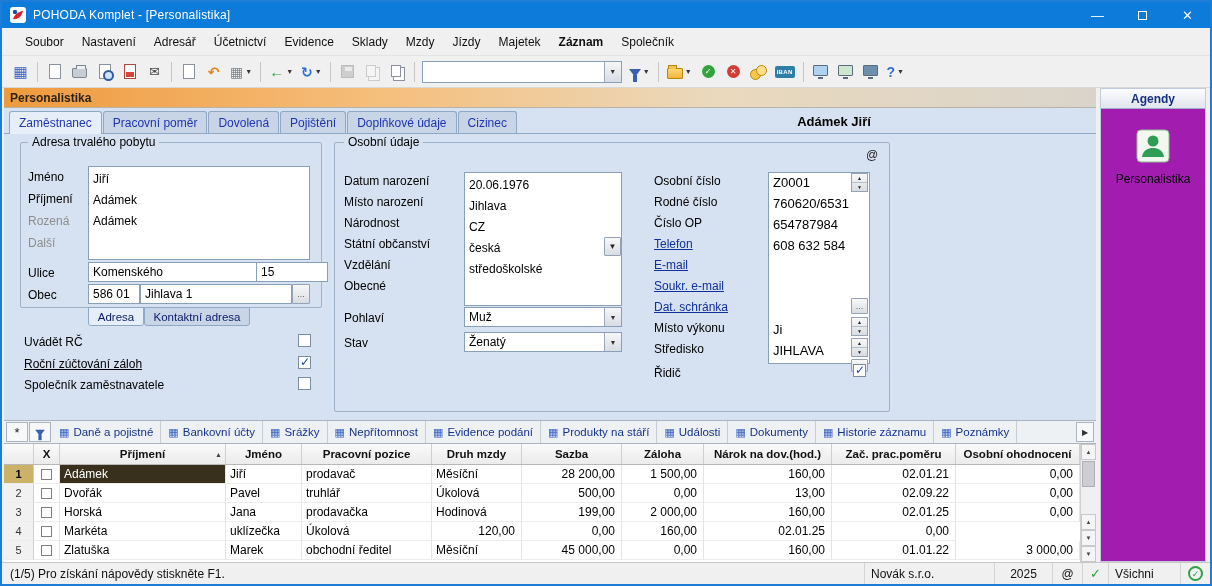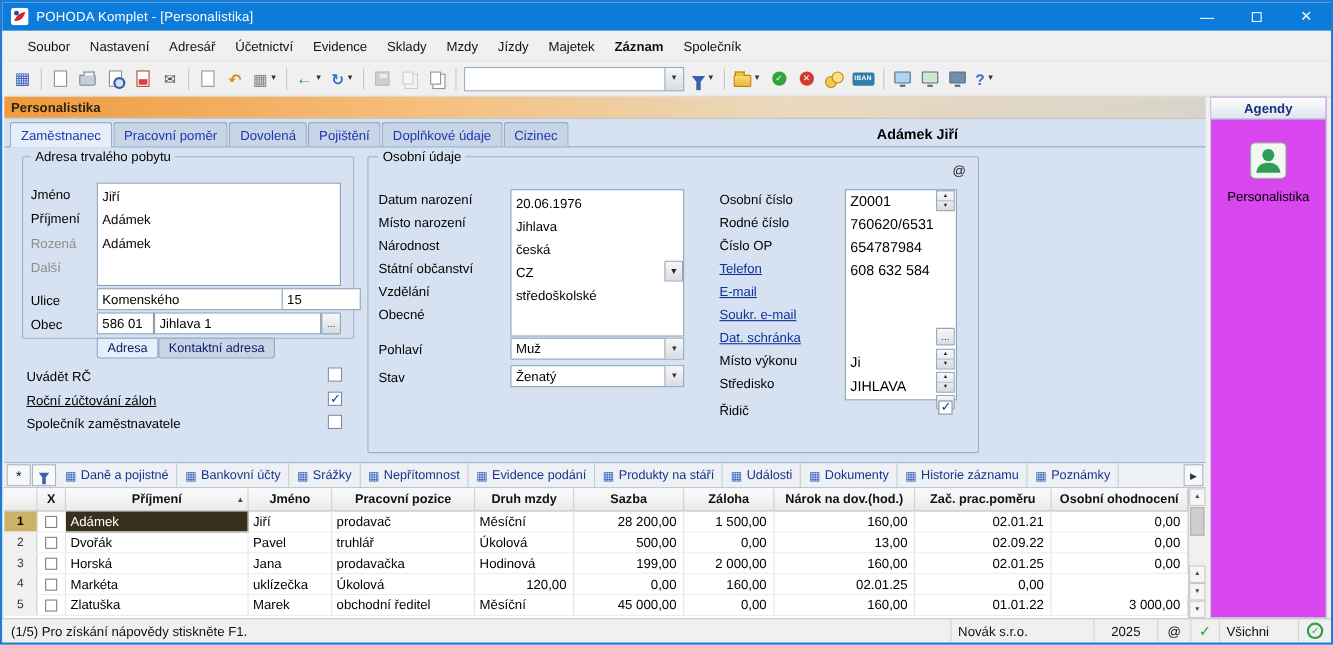--- a/index.html
+++ b/index.html
@@ -109,21 +109,21 @@
 .c.num{justify-content:flex-end;padding-right:6px}
 .rcbx{width:11px;height:11px;border:1px solid #808080;background:#fff}
 .sel-num{background:#ccb266;color:#000;font-weight:700}
 .sel-cell{background:#38301d;color:#fff}
 
 #vscroll{width:16px;height:118px;background:#f0f0f2;border-left:1px solid #d0d0d0;display:flex;flex-direction:column}
 .sbtn{height:16px;background:#f5f5f7;border:1px solid #c8c8c8;display:flex;align-items:center;justify-content:center;font-size:6px;color:#444}
 .sthumb{height:26px;background:#cdcdd2;border:1px solid #aeaeb4;margin:1px}
 .strack{flex:1}
 
-#agendy{position:absolute;left:1098px;top:86px;width:106px;height:474px;background:#d946ef;border:1px solid #c0ccdc}
+#agendy{position:absolute;left:1098px;top:86px;width:106px;height:474px;background:#a21caf;border:1px solid #c0ccdc}
 #agendy-hdr{height:20px;background:linear-gradient(#fdfdfe,#dfe5ee);border-bottom:1px solid #9fb0c8;display:flex;align-items:center;justify-content:center;font-size:12px;font-weight:700;color:#16317e}
 #agendy-item{display:flex;flex-direction:column;align-items:center;padding-top:14px}
 #agendy-item span{font-size:12px;color:#000;margin-top:6px}
 
 #statusbar{position:absolute;left:0;top:560px;width:1208px;height:22px;background:#f0f0f0;border-top:1px solid #c8c8c8;display:flex;align-items:center}
 .seg{height:100%;display:flex;align-items:center;border-left:1px solid #d4d4d4;padding:0 6px;font-size:12px;color:#111}
 #sb-hint{flex:1;border-left:none;padding-left:8px}
 .okchk::before{content:"✓";color:#23a038;font-weight:700;font-size:13px}
 .okring{width:15px;height:15px;border-radius:50%;border:2px solid #2fa043;color:#2fa043;display:flex;align-items:center;justify-content:center}
 .okring::before{content:"✓";font-size:9px;font-weight:700}
@@ -309,22 +309,22 @@
       <span class="atsym" style="left:862px;top:40px">@</span>
       <span class="fl" style="left:340px;top:66px">Datum narození</span>
       <span class="fl" style="left:340px;top:87px">Místo narození</span>
       <span class="fl" style="left:340px;top:108px">Národnost</span>
       <span class="fl" style="left:340px;top:129px">Státní občanství</span>
       <span class="fl" style="left:340px;top:150px">Vzdělání</span>
       <span class="fl" style="left:340px;top:171px">Obecné</span>
       <div class="box" style="left:460px;top:64px;width:158px;height:134px;padding-top:2px">
         <div class="ln">20.06.1976</div>
         <div class="ln">Jihlava</div>
+        <div class="ln">CZ</div>
         <div class="ln">česká</div>
-        <div class="ln">CZ</div>
         <div class="ln">středoškolské</div>
         <div class="ln"></div>
       </div>
       <div class="mini" style="left:600px;top:129px;width:17px;height:19px">▼</div>
       <span class="fl" style="left:340px;top:203px">Pohlaví</span>
       <div class="dd" style="left:460px;top:199px;width:158px;height:20px">
         <span class="dv">Muž</span>
         <span class="ddbtn" style="height:100%">▼</span>
       </div>
       <span class="fl" style="left:340px;top:228px">Stav</span>

